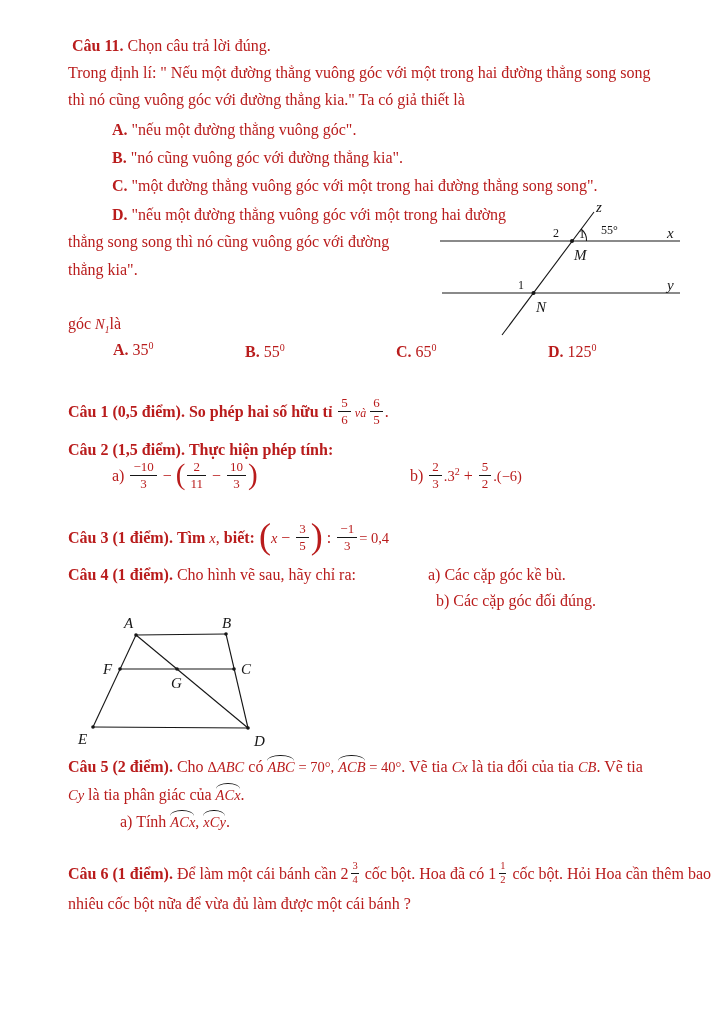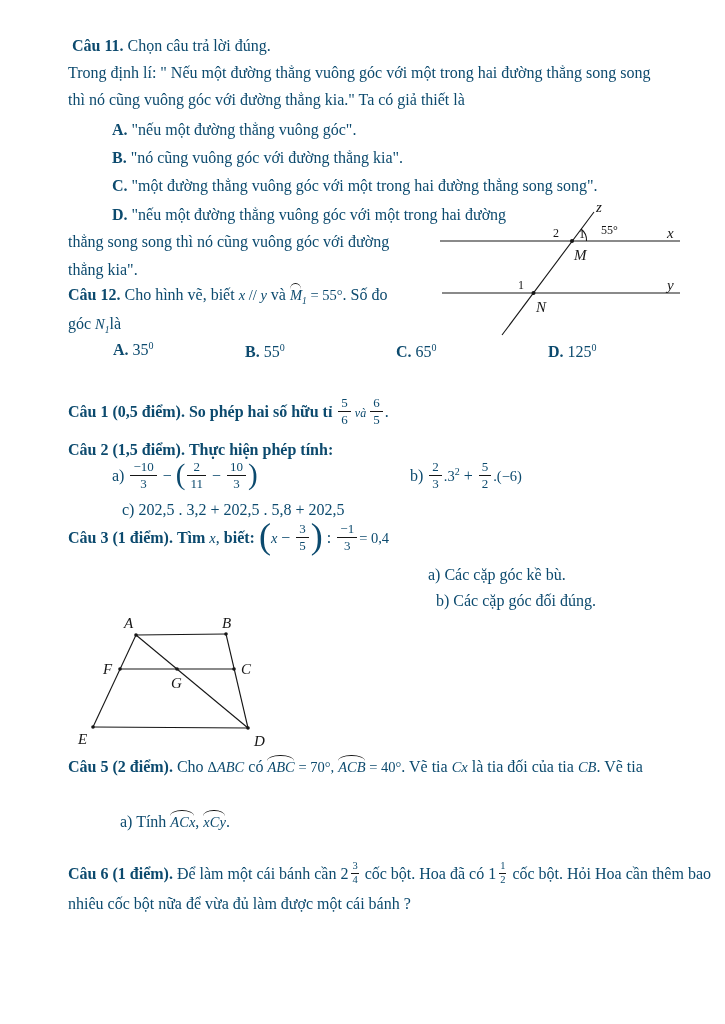--- a/index.html
+++ b/index.html
@@ -1,18 +1,18 @@
 <!DOCTYPE html>
 <html><head>
 <meta charset="utf-8">
 <style>
   html,body { margin:0; padding:0; background:#ffffff; }
   .page {
     position:relative; width:725px; height:1024px; background:#ffffff;
-    font-family:"Liberation Serif", serif; color:#0c4a6e; font-size:16px;
+    font-family:"Liberation Serif", serif; color:#b91c1c; font-size:16px;
     overflow:hidden;
   }
   .ln { position:absolute; white-space:nowrap; line-height:1.25; }
   .b { font-weight:bold; }
   .bi { font-weight:bold; font-style:italic; }
   .m { font-size:14.5px; }
   .mi { font-style:italic; }
   sub.ms { font-size:9.5px; vertical-align:-4px; font-style:italic; }
   sup.ss { font-size:10px; vertical-align:6px; }
   .frac { display:inline-block; vertical-align:middle; text-align:center;
@@ -80,27 +80,20 @@
     <text x="227" y="40">x</text>
     <text x="227" y="92">y</text>
     <text class="up" x="113" y="39">2</text>
     <text class="up" x="139" y="40">1</text>
     <text class="up" x="161" y="36">55°</text>
     <text x="134" y="62">M</text>
     <text class="up" x="78" y="91">1</text>
     <text x="96" y="114">N</text>
   </svg>
 
-  <div class="ln" style="left:68px; top:285px">
-    <span class="b">Câu 12.</span>
-    <span>Cho hình vẽ, biết</span>
-    <span class="m"><span class="mi">x</span> <span>//</span> <span class="mi">y</span></span>
-    <span>và</span>
-    <span class="m"><span class="hat">M</span><sub class="ms">1</sub> <span>= 55°</span></span><span>. Số đo</span>
-  </div>
   <div class="ln" style="left:68px; top:314px">
     <span>góc</span>
     <span class="m"><span class="mi">N</span><sub class="ms">1</sub></span><span>là</span>
   </div>
 
   <div class="ln" style="left:113px; top:340px">
     <span class="b">A.</span>
     <span>35</span><sup class="ss">0</sup>
   </div>
   <div class="ln" style="left:245px; top:342px">
@@ -127,34 +120,34 @@
     <span class="b">Câu  2 (1,5 điểm).</span>
     <span class="b">Thực hiện phép tính:</span>
   </div>
   <div class="ln" style="left:112px; top:462px">
     <span>a)</span>
     <span class="frac"><span class="fn">−10</span><span class="fd">3</span></span><span class="op">−</span><span class="bp2">(</span><span class="frac"><span class="fn">2</span><span class="fd">11</span></span><span class="op">−</span><span class="frac"><span class="fn">10</span><span class="fd">3</span></span><span class="bp2">)</span>
   </div>
   <div class="ln" style="left:410px; top:462px">
     <span>b)</span>
     <span class="frac"><span class="fn">2</span><span class="fd">3</span></span><span class="m">.</span><span class="m">3</span><sup class="ss">2</sup><span class="op">+</span><span class="frac"><span class="fn">5</span><span class="fd">2</span></span><span class="m">.</span><span class="m">(−6)</span>
-  </div>
-  <div class="ln" style="left:122px; top:500px">
-    <span>c)</span>
-    <span>202,5 . 3,2 + 202,5 . 5,8 + 202,5</span>
   </div>
 
   <div class="ln" style="left:68px; top:524px">
     <span class="b">Câu 3 (1 điểm).</span>
     <span class="b">Tìm</span>
     <span class="m mi">x</span><span>,</span>
     <span class="b">biết:</span>
     <span class="bp">(</span><span class="m mi">x</span><span class="op">−</span><span class="frac"><span class="fn">3</span><span class="fd">5</span></span><span class="bp">)</span><span class="op">:</span><span class="frac"><span class="fn">−1</span><span class="fd">3</span></span><span class="m">= 0,4</span>
   </div>
 
+  <div class="ln" style="left:68px; top:565px">
+    <span class="b">Câu 4 (1 điểm).</span>
+    <span>Cho hình vẽ sau, hãy chỉ ra:</span>
+  </div>
   <div class="ln" style="left:428px; top:565px">a) Các cặp góc kề bù.</div>
   <div class="ln" style="left:436px; top:591px">b) Các cặp góc đối đúng.</div>
 
   <svg class="ln" style="left:70px; top:612px" width="210" height="142" viewBox="0 0 210 142">
     <line x1="66" y1="23" x2="156" y2="22"></line>
     <line x1="66" y1="23" x2="23" y2="115"></line>
     <line x1="156" y1="22" x2="178" y2="116"></line>
     <line x1="23" y1="115" x2="178" y2="116"></line>
     <line x1="50" y1="57" x2="164" y2="57"></line>
     <line x1="66" y1="23" x2="178" y2="116"></line>
@@ -178,20 +171,25 @@
     <span class="b">Câu 5 (2 điểm).</span>
     <span>Cho</span>
     <span class="m"><span>Δ</span><span class="mi">ABC</span></span>
     <span>có</span>
     <span class="m"><span class="hat">ABC</span> <span>= 70°,</span></span>
     <span class="m"><span class="hat">ACB</span> <span>= 40°</span></span><span>. Vẽ tia</span>
     <span class="m mi">Cx</span>
     <span>là tia đối của tia</span>
     <span class="m mi">CB</span><span>. Vẽ tia</span>
   </div>
+  <div class="ln" style="left:68px; top:785px">
+    <span class="m mi">Cy</span>
+    <span>là tia phân giác của</span>
+    <span class="m hat">ACx</span><span>.</span>
+  </div>
   <div class="ln" style="left:120px; top:812px">
     <span>a) Tính</span>
     <span class="m hat">ACx</span><span>,</span>
     <span class="m hat">xCy</span><span>.</span>
   </div>
 
   <div class="ln" style="left:68px; top:863px">
     <span class="b">Câu 6 (1 điểm).</span>
     <span>Để làm một cái bánh cần</span>
     <span><span>2</span><span class="sfrac"><span class="fn">3</span><span class="fd">4</span></span></span>

